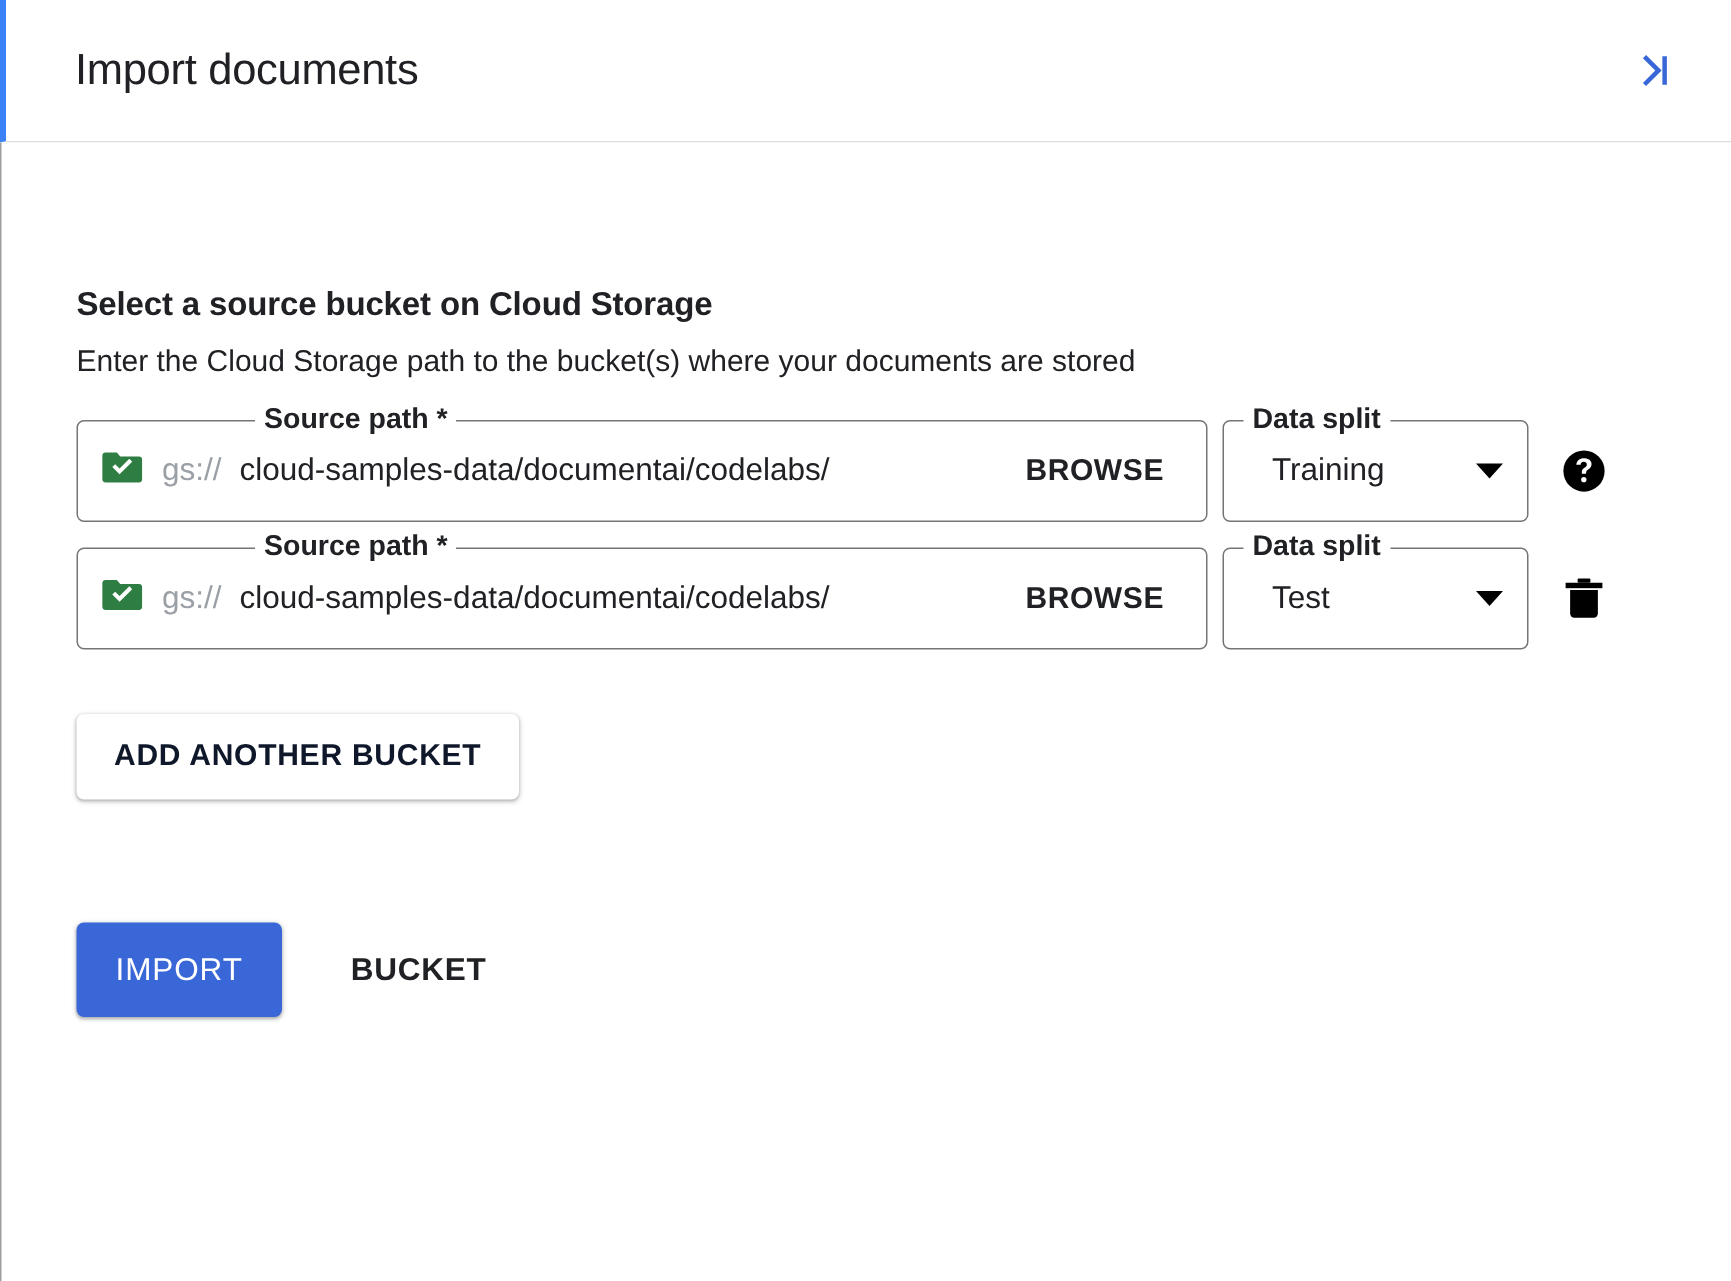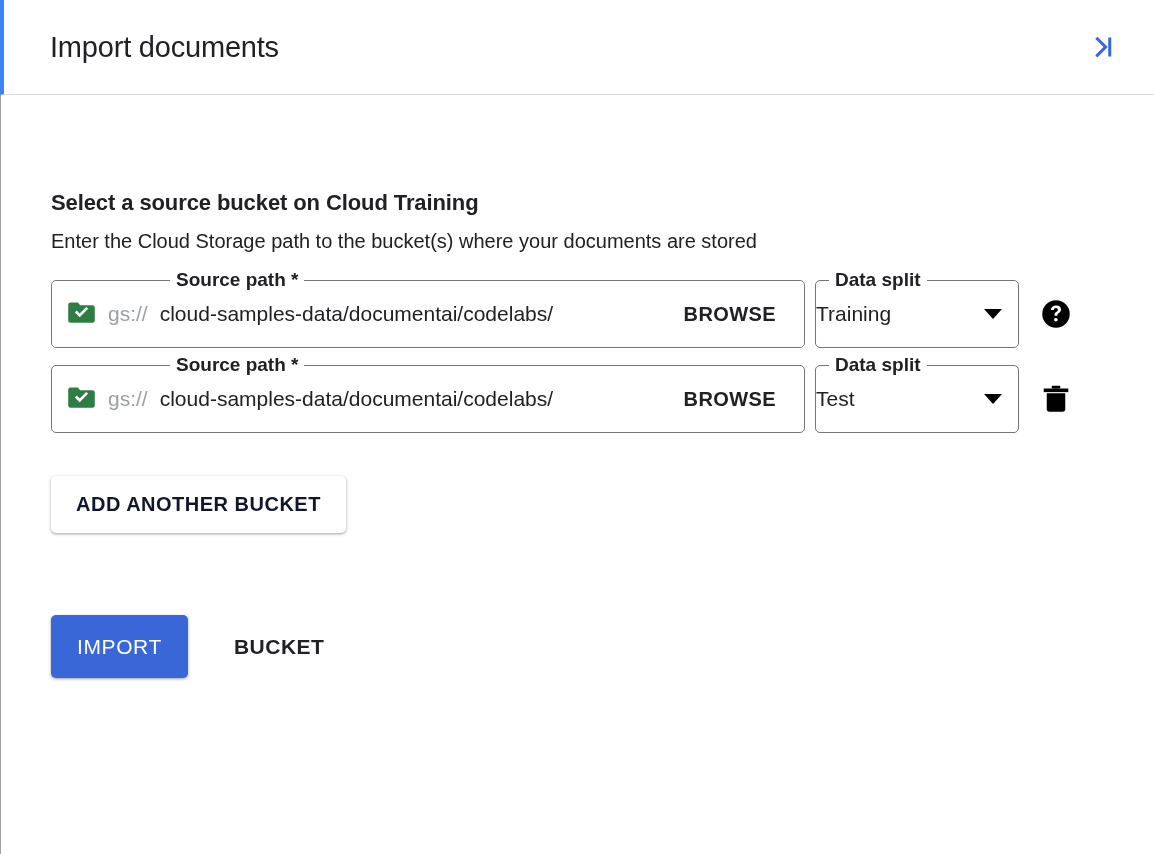--- a/index.html
+++ b/index.html
@@ -102,21 +102,21 @@
     display: flex;
     align-items: center;
   }
   .field.source-path {
     width: 754px;
     padding: 0 0 0 16px;
   }
   .field.data-split {
     width: 204px;
     margin-left: 10px;
-    padding: 0 16px 0 0;
+    padding: 0 16px 0 32px;
     justify-content: space-between;
     gap: 12px;
   }
 
   .field-legend {
     position: absolute;
     top: -11px;
     left: 118px;
     background: #ffffff;
     padding: 0 6px;
@@ -251,21 +251,21 @@
       <svg width="30" height="30" viewBox="0 0 24 24">
         <path d="M8.2 5.4l1.7-1.7 8.3 8.3-8.3 8.3-1.7-1.7L14.8 12z" fill="#3a67d8"></path>
         <rect x="18.6" y="4.4" width="2.4" height="15.2" fill="#3a67d8"></rect>
       </svg>
     </button>
   </div>
 
   <div class="body">
     <div class="content">
 
-      <h2 class="section-title">Select a source bucket on Cloud Training</h2>
+      <h2 class="section-title">Select a source bucket on Cloud Storage</h2>
       <p class="section-desc">Enter the Cloud Storage path to the bucket(s) where your documents are stored</p>
 
       <div class="bucket-rows">
 
         <div class="bucket-row">
           <div class="field source-path">
             <span class="field-legend">Source path *</span>
             <span class="folder-icon">
               <svg width="27" height="23" viewBox="0 0 24 20">
                 <path d="M2.2 1.2h6.6l2 2.4h11a2 2 0 0 1 2 2v11.4a2 2 0 0 1-2 2H2.2a2 2 0 0 1-2-2V3.2a2 2 0 0 1 2-2z" fill="#2e7d43"></path>

